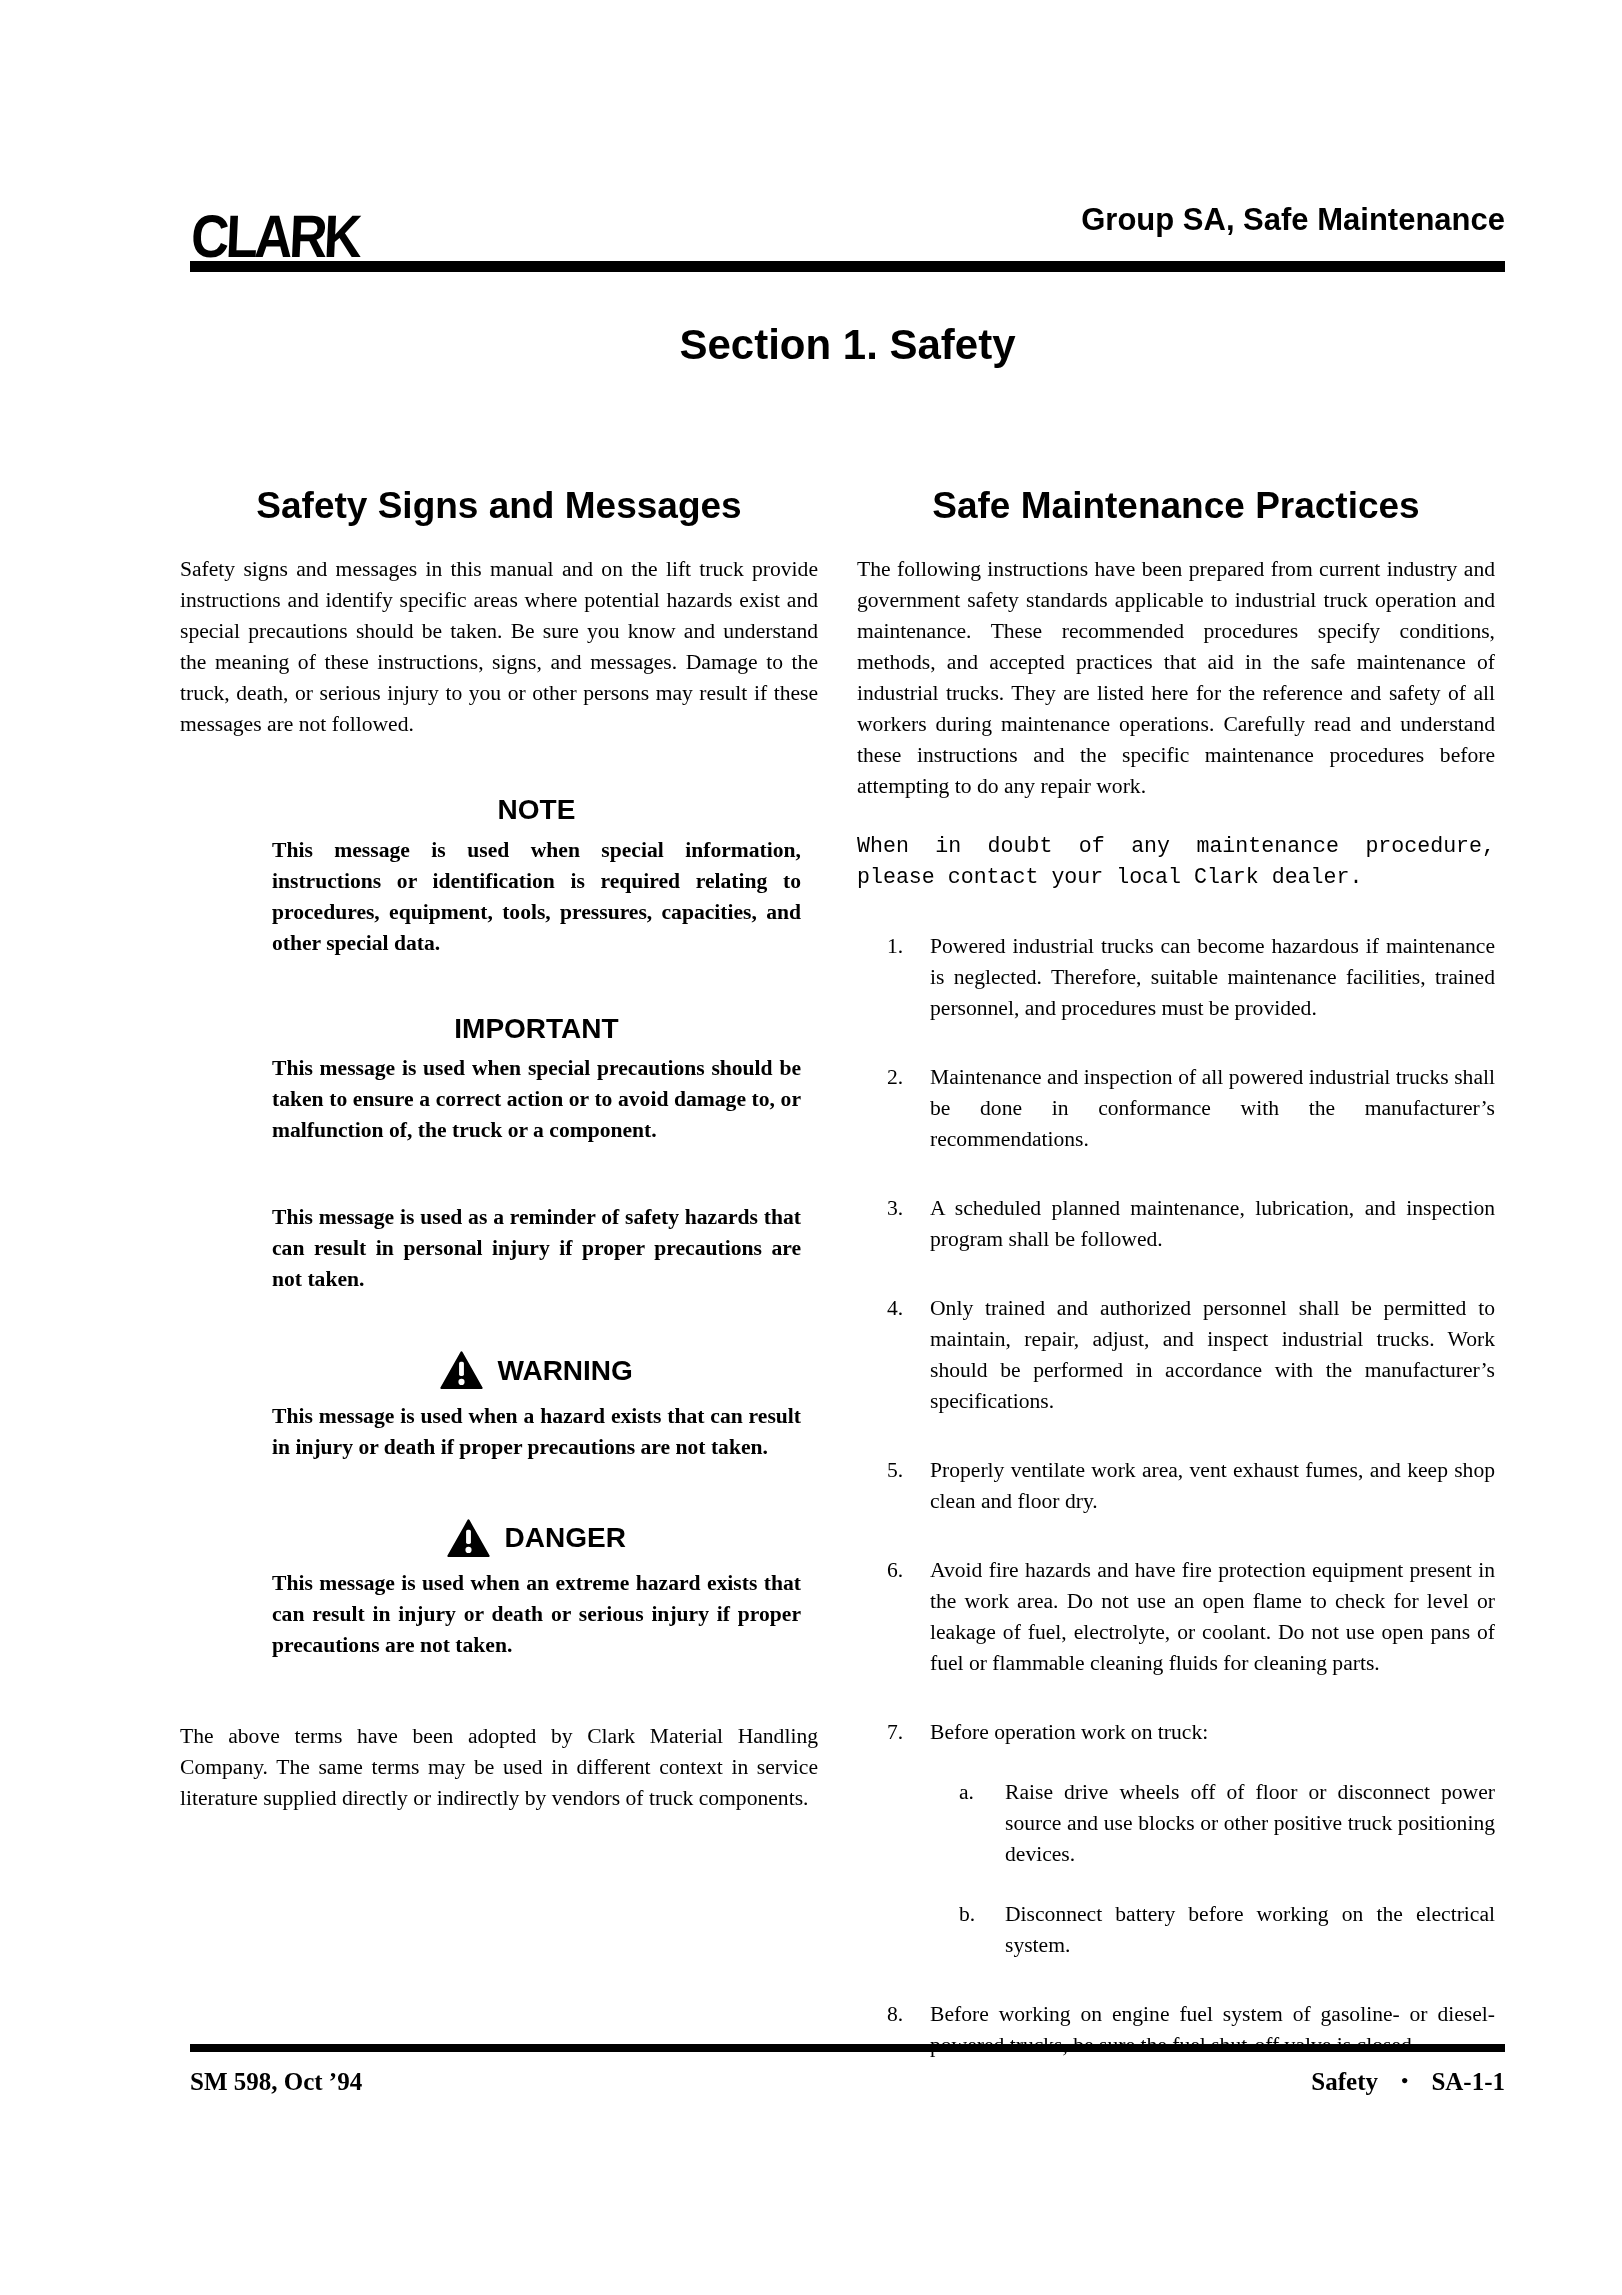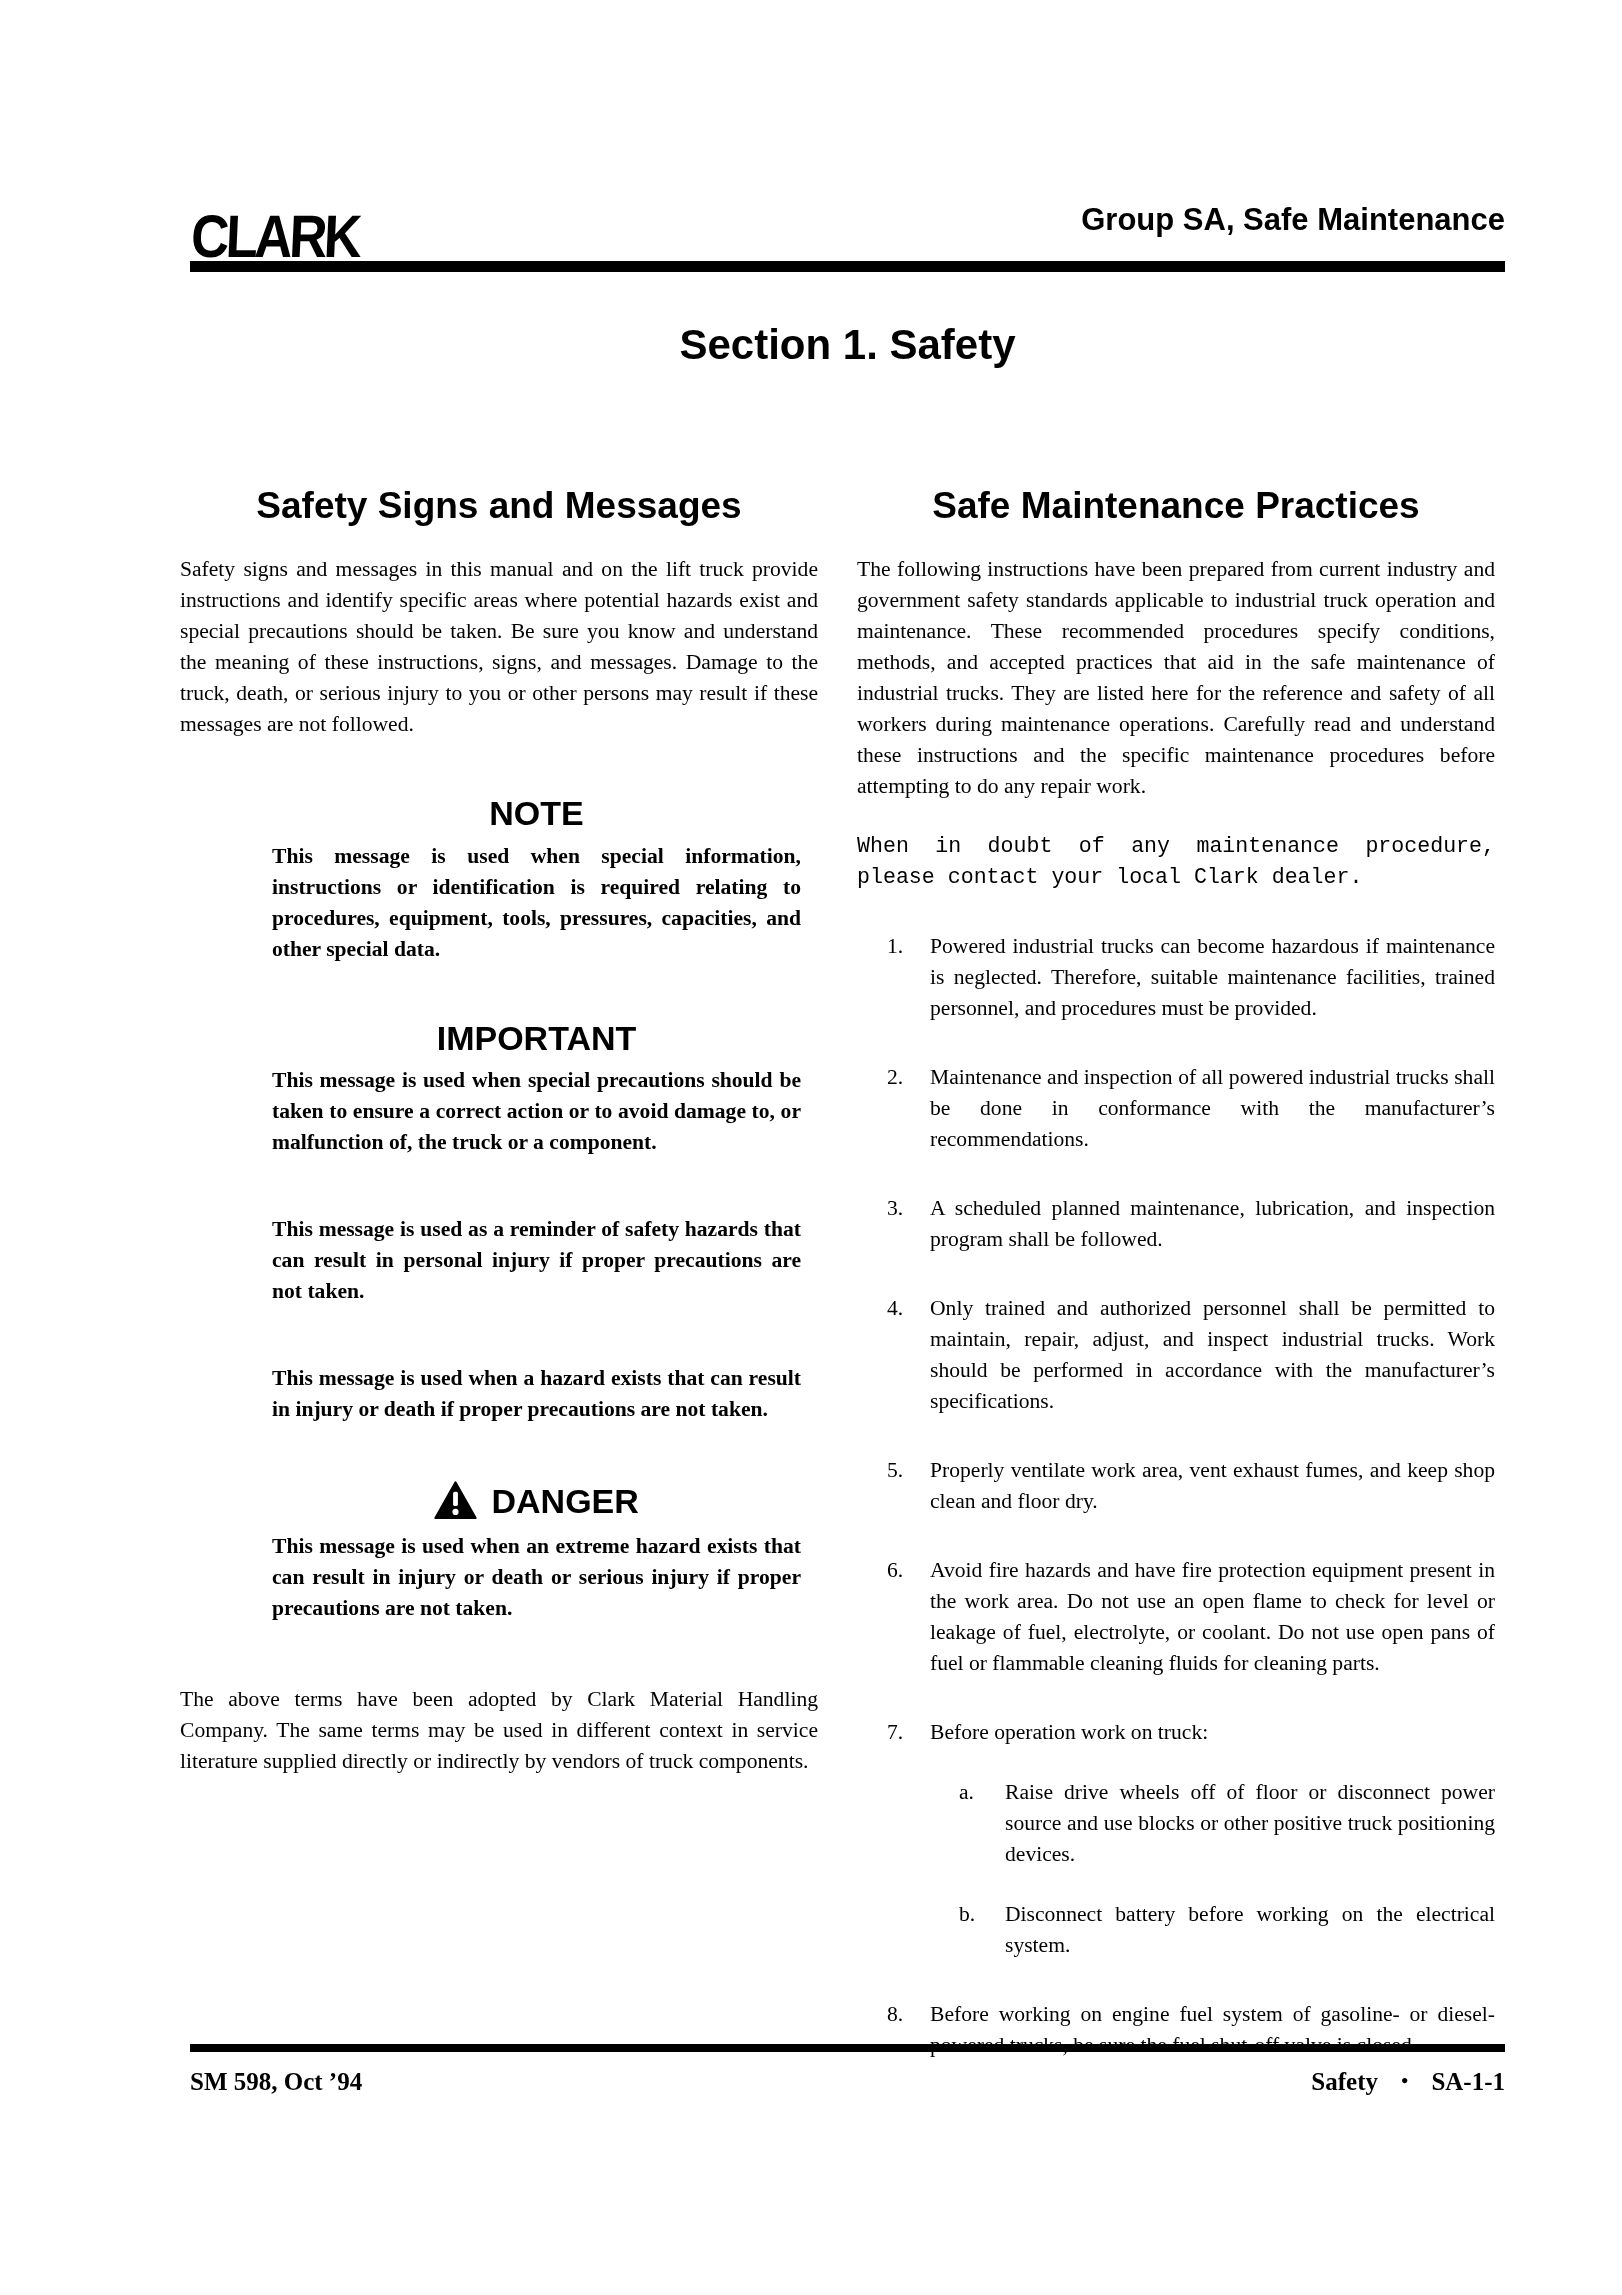--- a/index.html
+++ b/index.html
@@ -47,21 +47,21 @@
   }
   .body-text{
     margin:0;font-size:21.6px;line-height:31px;
     text-align:justify;
   }
   
   .msg-block{margin:56px 17px 0 92px;}
   .msg-head{
     display:flex;justify-content:center;align-items:center;gap:14.4px;
     font-family:"Liberation Sans", sans-serif;
-    font-weight:bold;font-size:34px;line-height:1;
+    font-weight:bold;font-size:28px;line-height:1;
     margin-bottom:10.5px;
   }
   .msg-head svg{display:block;}
   .msg-text{
     margin:0;font-size:21.6px;line-height:31px;
     font-weight:bold;text-align:justify;
   }
   .closing{margin-top:60px;}
   .para2{margin-top:29px;font-family:Liberation Mono, monospace;}
   
@@ -117,20 +117,30 @@
           <span>IMPORTANT</span>
         </div>
         <p class="msg-text">This message is used when special precautions should be taken to ensure a correct action or to avoid damage to, or malfunction of, the truck or a component.</p>
       </div>
 
       <div class="msg-block">
         <p class="msg-text">This message is used as a reminder of safety hazards that can result in personal injury if proper precautions are not taken.</p>
       </div>
 
       <div class="msg-block">
+        <div class="msg-head">
+          <span>
+            <svg width="43" height="39" viewBox="0 0 64 58">
+              <path d="M32 2 L62 55 H2 Z" fill="#000" stroke="#000" stroke-width="3" stroke-linejoin="round"></path>
+              <rect x="28.4" y="16" width="7.2" height="21" rx="2.5" fill="#fff"></rect>
+              <circle cx="32" cy="46" r="4.6" fill="#fff"></circle>
+            </svg>
+          </span>
+          <span>WARNING</span>
+        </div>
         <p class="msg-text">This message is used when a hazard exists that can result in injury or death if proper precautions are not taken.</p>
       </div>
 
       <div class="msg-block">
         <div class="msg-head">
           <span>
             <svg width="43" height="39" viewBox="0 0 64 58">
               <path d="M32 2 L62 55 H2 Z" fill="#000" stroke="#000" stroke-width="3" stroke-linejoin="round"></path>
               <rect x="28.4" y="16" width="7.2" height="21" rx="2.5" fill="#fff"></rect>
               <circle cx="32" cy="46" r="4.6" fill="#fff"></circle>

